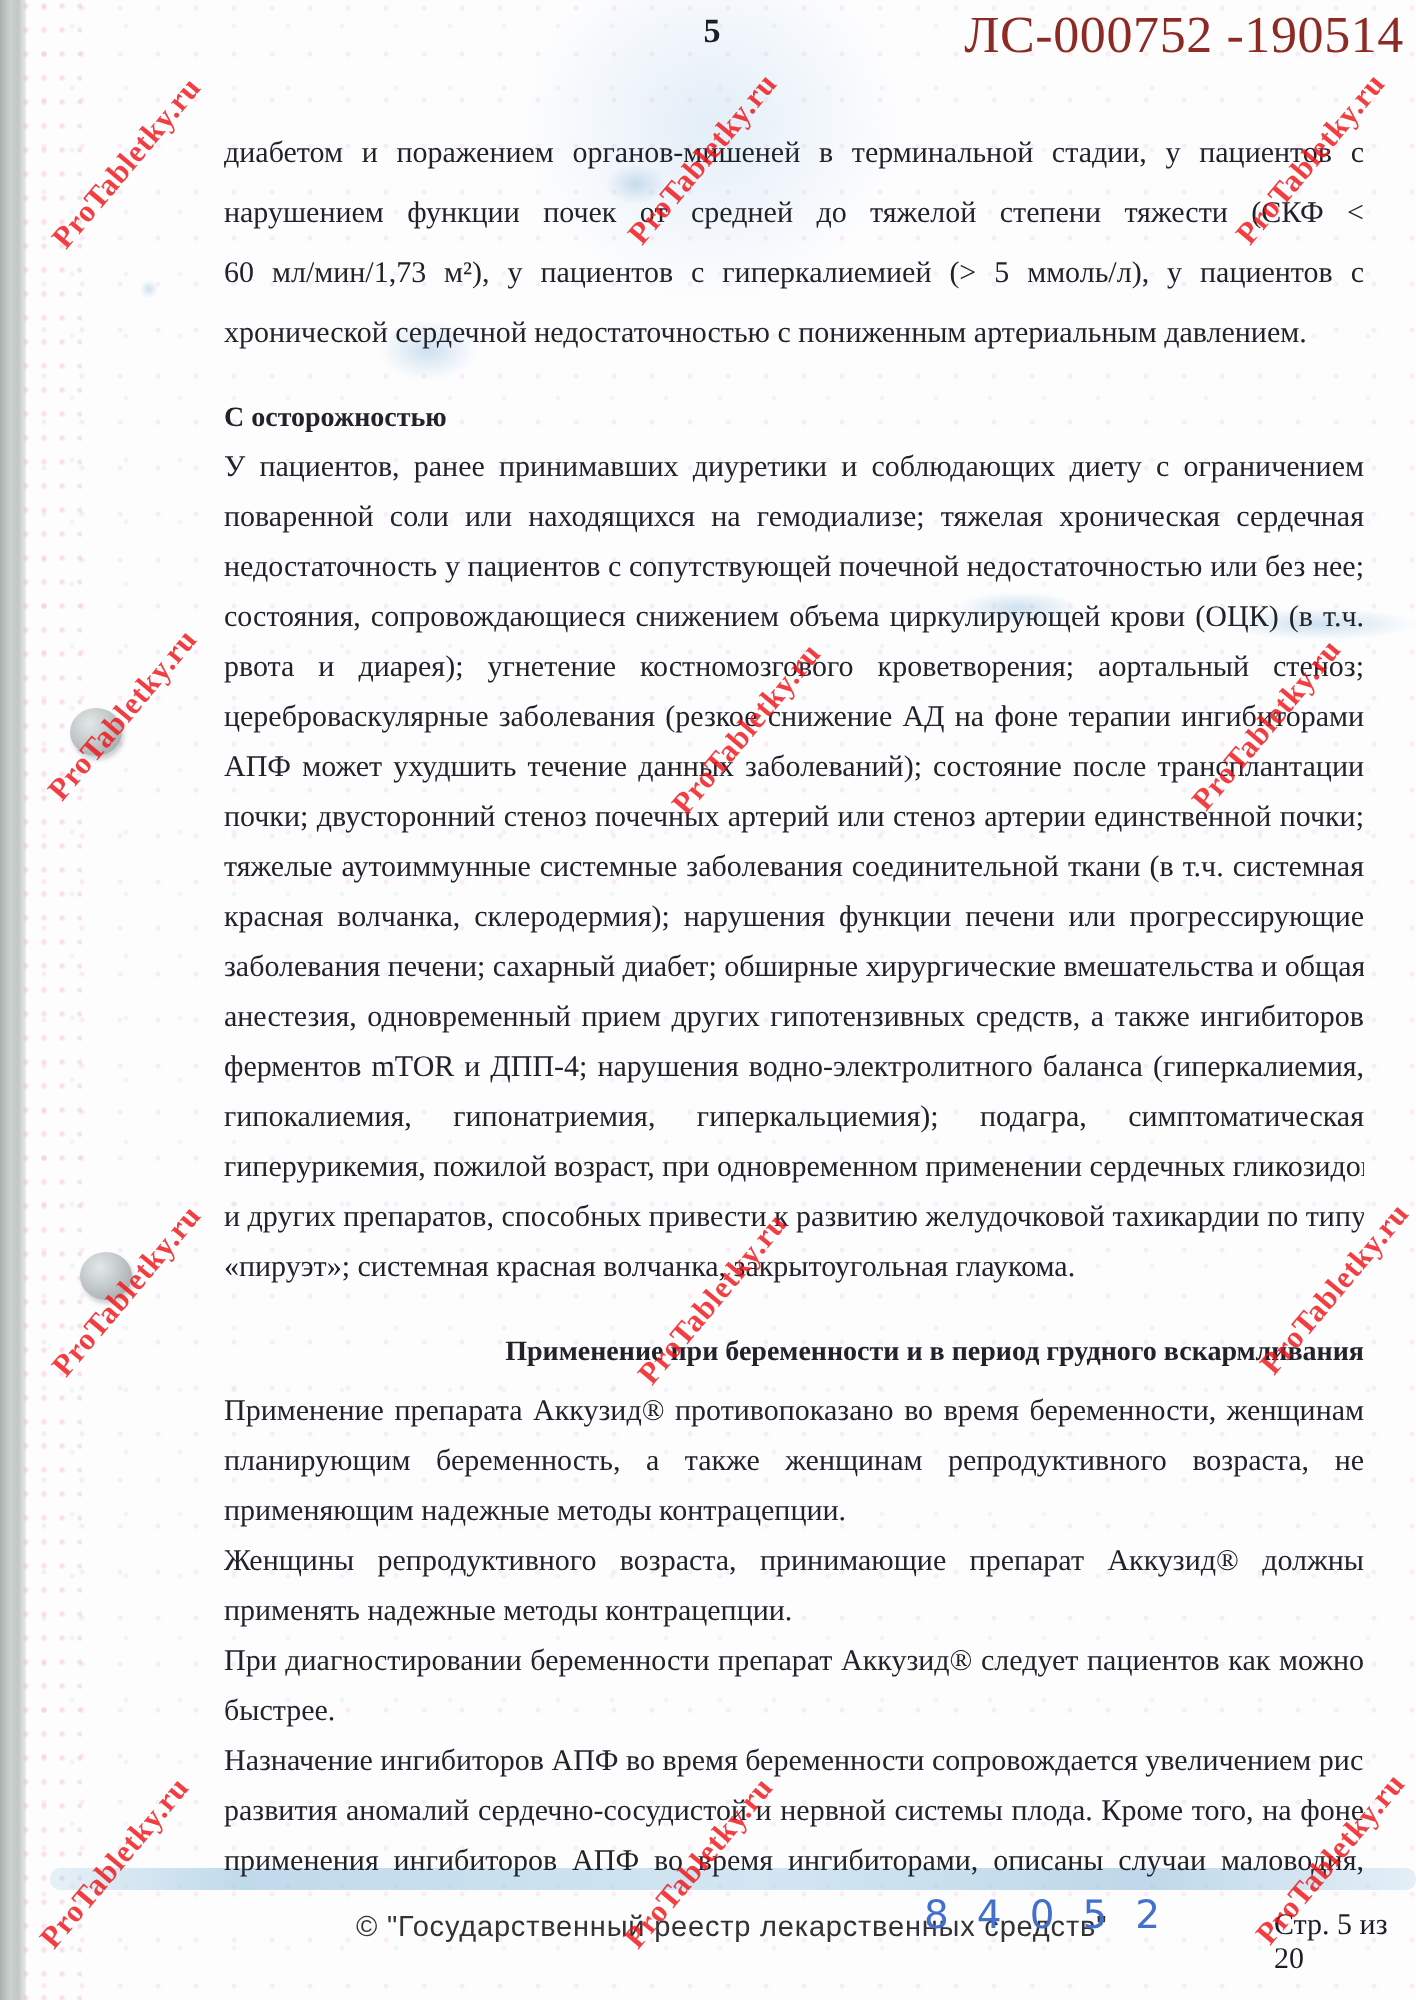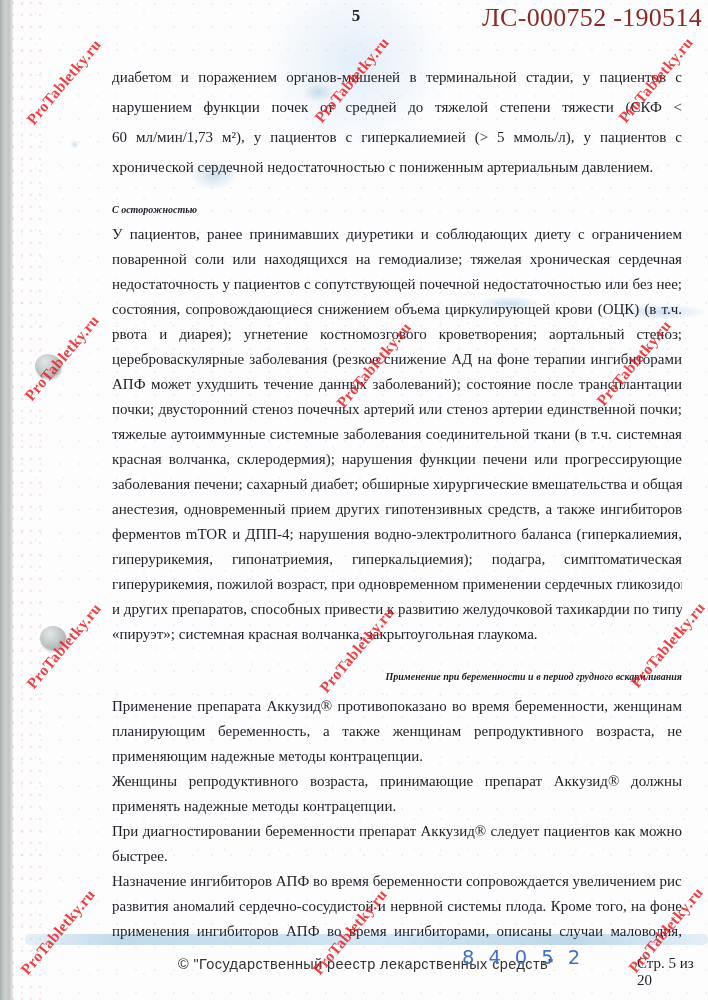--- a/index.html
+++ b/index.html
@@ -41,21 +41,21 @@
   
   .wm{position:absolute;transform:translate(-50%,-50%) rotate(-50deg);
     font-family:"Liberation Serif",serif;font-weight:bold;font-size:15.5px;
     color:#f01418;opacity:0.82;letter-spacing:0.4px;white-space:nowrap;z-index:5;}
   
   .col{position:absolute;left:112px;top:62px;width:570px;font-size:15px;color:#22222a;z-index:3;}
   .tl{text-align:justify;text-align-last:justify;height:25px;line-height:25px;overflow:hidden;white-space:nowrap;}
   .para .tl:last-child{text-align-last:left;}
   .para.jlast .tl:last-child{text-align-last:justify;}
   .p1 .tl{height:30px;line-height:30px;}
-  .h{font-weight:bold;font-size:10px;line-height:20px;font-style:italic;}
+  .h{font-weight:bold;font-size:14px;line-height:20px;}
   .h-caution{margin-top:18px;margin-bottom:2px;}
   .h-preg{margin-top:20px;margin-bottom:7px;text-align:right;}
   
   .copyright{position:absolute;left:178px;top:956px;font-family:"Liberation Sans",sans-serif;
     font-size:14.5px;color:#333336;letter-spacing:0.4px;z-index:4;}
   .stamp{position:absolute;left:462px;top:946px;font-family:"DejaVu Sans",sans-serif;
     font-size:19.5px;color:#4470cd;letter-spacing:14px;z-index:6;}
   .page-ind{position:absolute;left:637px;top:955px;font-size:15px;color:#1d1d24;z-index:4;}
 </style>
 </head>
@@ -113,21 +113,21 @@
         <div class="tl">состояния, сопровождающиеся снижением объема циркулирующей крови (ОЦК) (в т.ч.</div>
         <div class="tl">рвота и диарея); угнетение костномозгового кроветворения; аортальный стеноз;</div>
         <div class="tl">цереброваскулярные заболевания (резкое снижение АД на фоне терапии ингибиторами</div>
         <div class="tl">АПФ может ухудшить течение данных заболеваний); состояние после трансплантации</div>
         <div class="tl">почки; двусторонний стеноз почечных артерий или стеноз артерии единственной почки;</div>
         <div class="tl">тяжелые аутоиммунные системные заболевания соединительной ткани (в т.ч. системная</div>
         <div class="tl">красная волчанка, склеродермия); нарушения функции печени или прогрессирующие</div>
         <div class="tl">заболевания печени; сахарный диабет; обширные хирургические вмешательства и общая</div>
         <div class="tl">анестезия, одновременный прием других гипотензивных средств, а также ингибиторов</div>
         <div class="tl">ферментов mTOR и ДПП-4; нарушения водно-электролитного баланса (гиперкалиемия,</div>
-        <div class="tl">гиперурикемия, гипонатриемия, гиперкальциемия); подагра, симптоматическая</div>
+        <div class="tl">гипокалиемия, гипонатриемия, гиперкальциемия); подагра, симптоматическая</div>
         <div class="tl">гиперурикемия, пожилой возраст, при одновременном применении сердечных гликозидов</div>
         <div class="tl">и других препаратов, способных привести к развитию желудочковой тахикардии по типу</div>
         <div class="tl">«пируэт»; системная красная волчанка, закрытоугольная глаукома.</div>
       </div>
 
     <div class="h h-preg">Применение при беременности и в период грудного вскармливания</div>
 
     <div class="para">
 
     <div class="tl">Применение препарата Аккузид® противопоказано во время беременности, женщинам</div>

